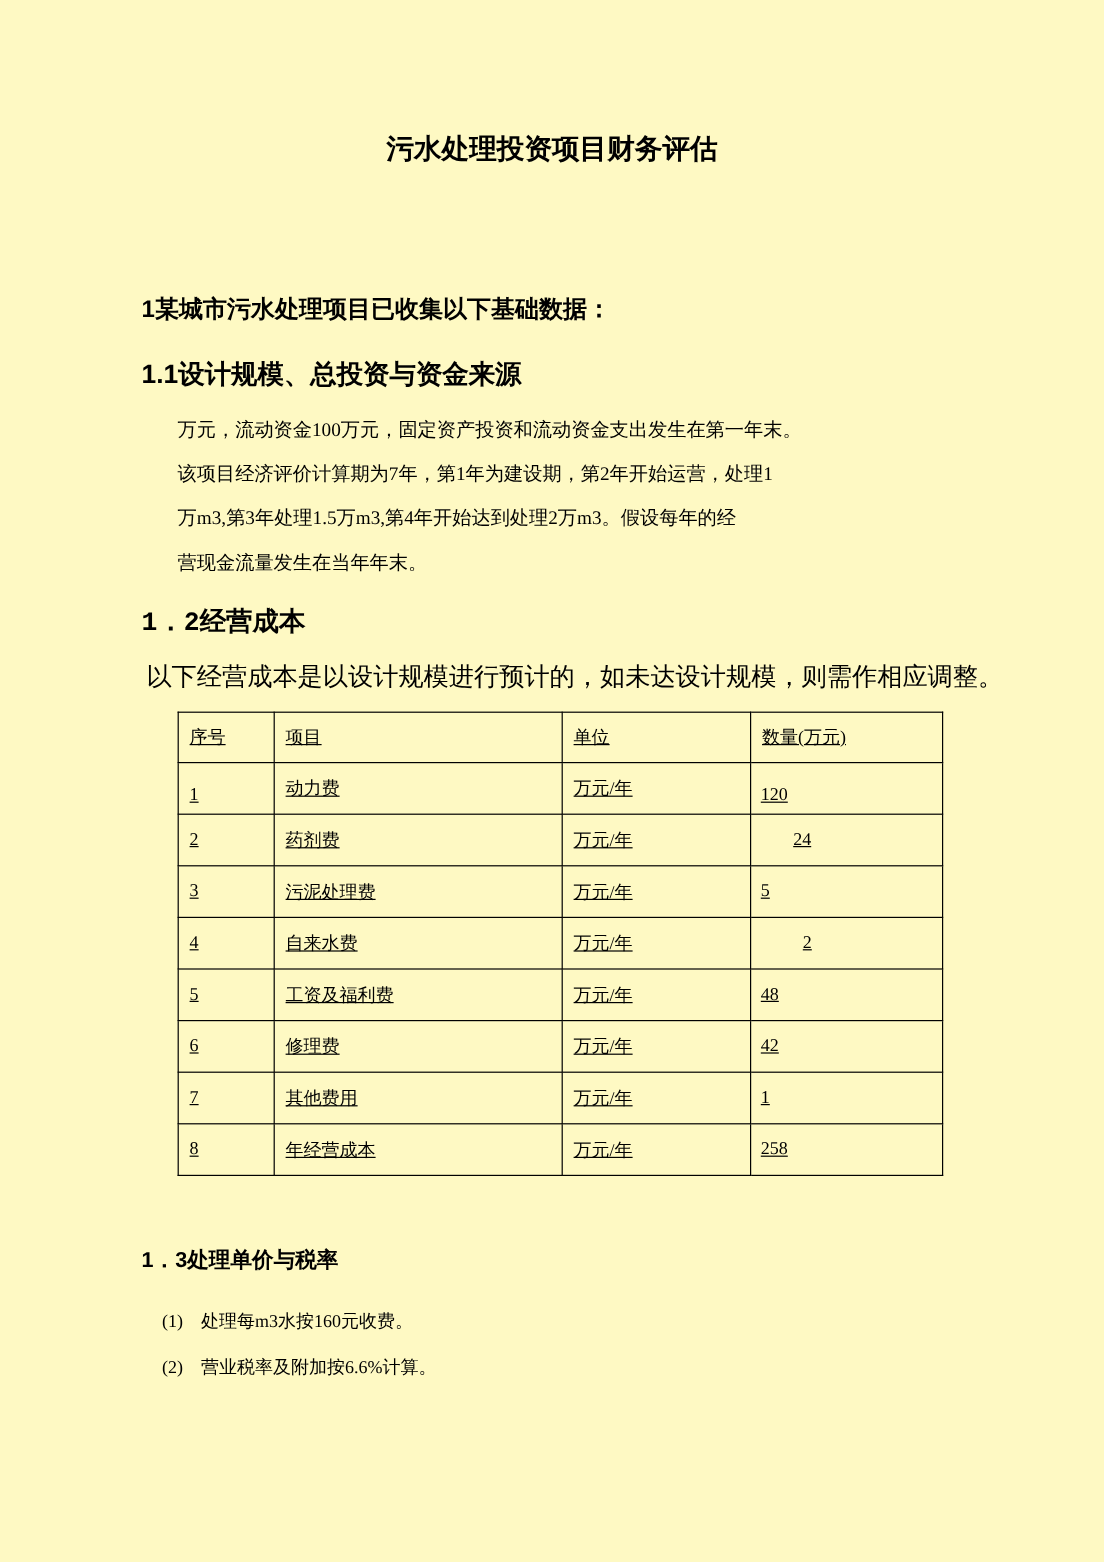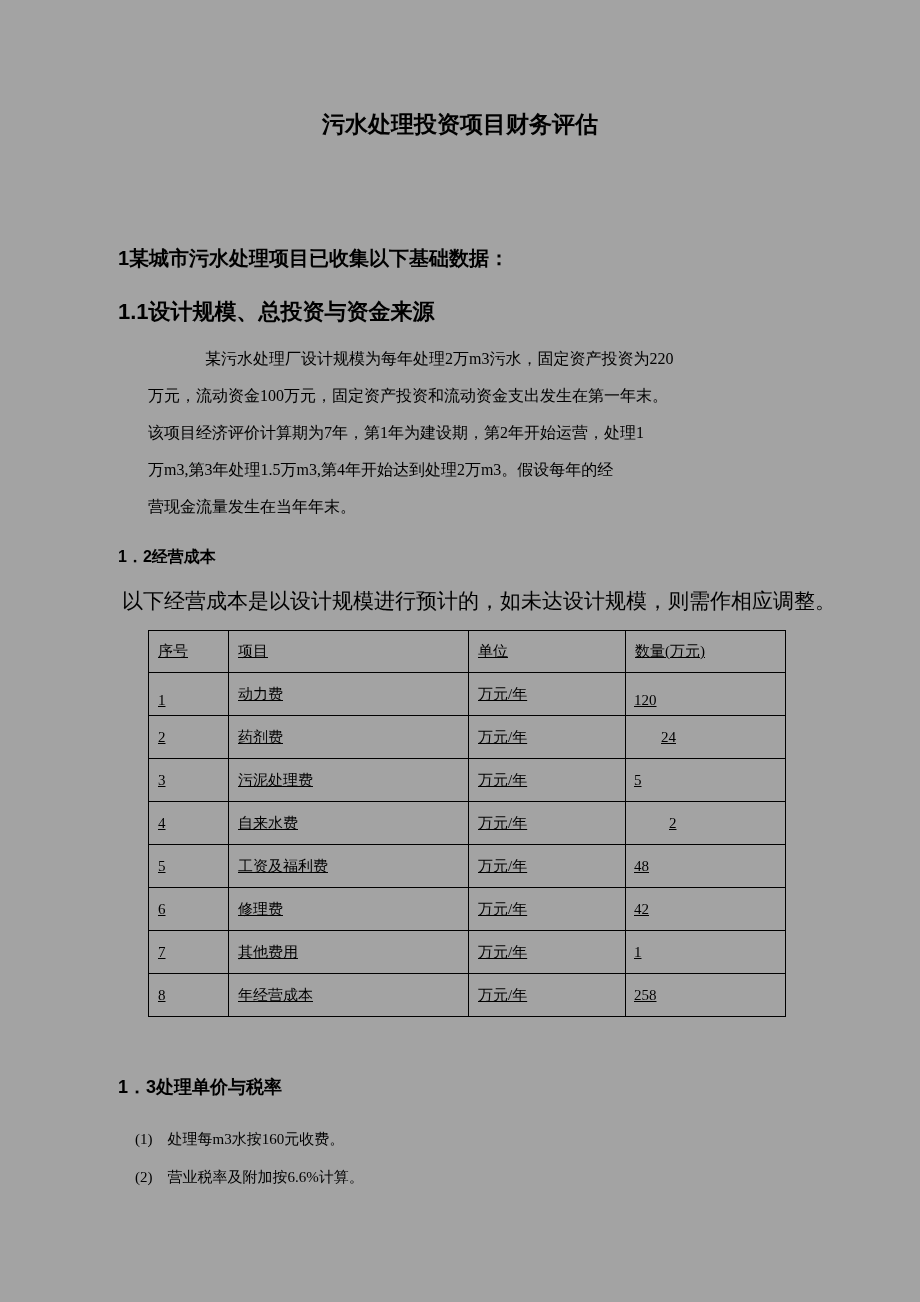--- a/index.html
+++ b/index.html
@@ -5,21 +5,21 @@
   * { margin:0; padding:0; box-sizing:border-box; }
   html,body { background:#fff; }
   body {
     width:920px; height:1302px;
     font-family:"Liberation Serif", serif;
     color:#000;
   }
   .page {
     position:relative;
     width:920px; height:1302px;
-    background:#a3a3a3;
+    background:#fef9c3;
     padding-top:110px;
     overflow:hidden;
   }
   .doc-title {
     text-align:center;
     font-family:"Liberation Sans", sans-serif;
     font-weight:bold;
     font-size:23px;
     line-height:28px;
   }
@@ -31,23 +31,23 @@
     margin:108px 0 0 118px;
   }
   .h-sub {
     font-family:"Liberation Sans", sans-serif;
     font-weight:bold;
     font-size:22px;
     line-height:24px;
     margin:30px 0 0 118px;
   }
   .h-sub2 {
-    font-family:Liberation Sans, sans-serif;
+    font-family:Liberation Mono, monospace;
     font-weight:bold;
-    font-size:16px;
+    font-size:22px;
     line-height:24px;
     margin:20px 17px 0 118px;
   }
   .h-sub3 {
     font-family:"Liberation Sans", sans-serif;
     font-weight:bold;
     font-size:18px;
     line-height:24px;
     margin:58px 0 0 118px;
   }
@@ -102,21 +102,20 @@
 
 <div class="page">
 
   <h1 class="doc-title">污水处理投资项目财务评估</h1>
 
   <h2 class="h-major">1某城市污水处理项目已收集以下基础数据：</h2>
 
   <h3 class="h-sub">1.1设计规模、总投资与资金来源</h3>
 
   <div class="para">
-    <span class="line first">某污水处理厂设计规模为每年处理2万m3污水，固定资产投资为220</span>
     <span class="line">万元，流动资金100万元，固定资产投资和流动资金支出发生在第一年末。</span>
     <span class="line">该项目经济评价计算期为7年，第1年为建设期，第2年开始运营，处理1</span>
     <span class="line">万m3,第3年处理1.5万m3,第4年开始达到处理2万m3。假设每年的经</span>
     <span class="line">营现金流量发生在当年年末。</span>
   </div>
 
   <h3 class="h-sub2">1．2经营成本</h3>
 
   <p class="intro">以下经营成本是以设计规模进行预计的，如未达设计规模，则需作相应调整。</p>
 

